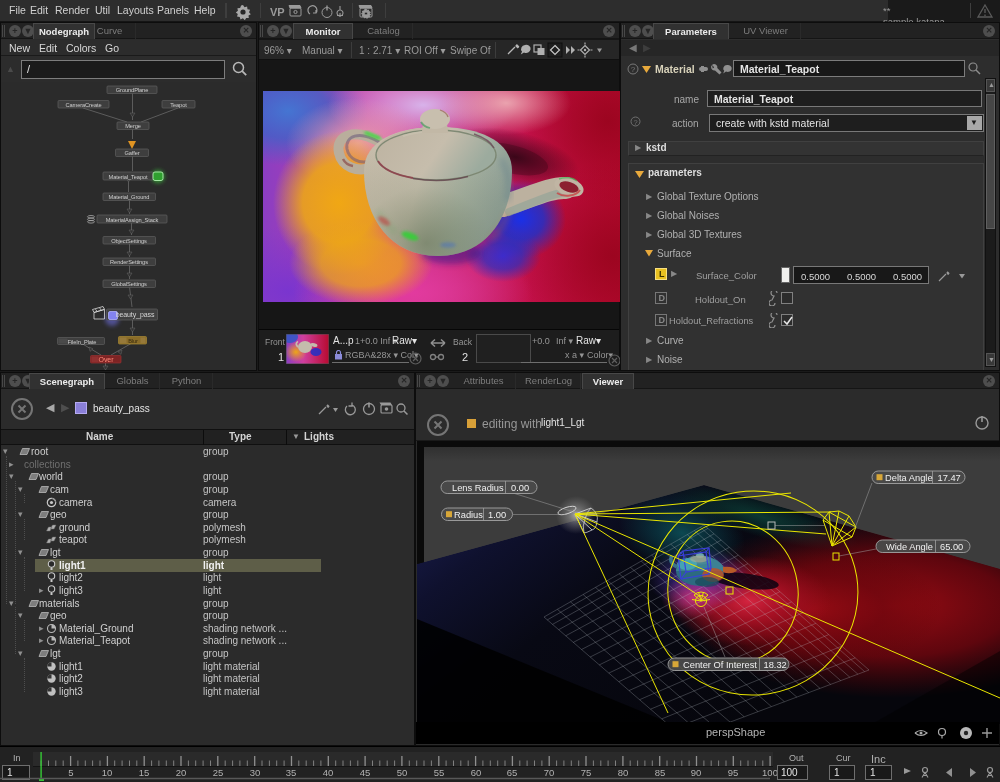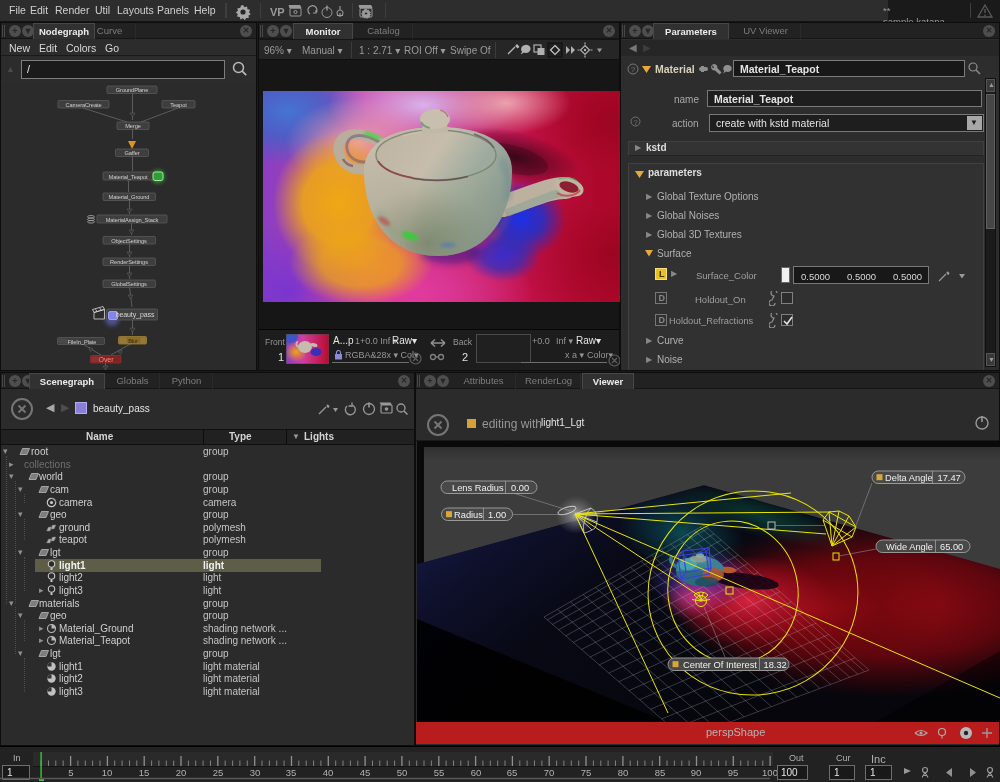--- a/index.html
+++ b/index.html
@@ -861,21 +861,21 @@
   <text x="469" y="108.5" fill="#f0f0f0">Wide Angle</text>
           <text x="523" y="108.5" fill="#f0f0f0">65.00</text>
   <rect x="251" y="217" width="121" height="12.5" rx="6.2" fill="#4a4a4a" stroke="#9e9e9e" stroke-width="1" opacity="0.95"></rect>
           <line x1="342.5" y1="217" x2="342.5" y2="229.5" stroke="#9e9e9e" stroke-width="1" opacity="0.8"></line>
           <rect x="255.5" y="220.2" width="6" height="6" fill="#d8a738"></rect>
   <text x="266" y="226.5" fill="#f0f0f0">Center Of Interest</text>
           <text x="346.5" y="226.5" fill="#f0f0f0">18.32</text>
  </g>
 </svg>
  </div>
- <div id="vwfoot" class="abs" style="left:0;bottom:1px;width:100%;height:22px;background:#b91c1c">
+ <div id="vwfoot" class="abs" style="left:0;bottom:1px;width:100%;height:22px;background:#000000">
   <span class="abs" style="left:290px;top:4px;font-size:11px;color:#b4b4b4">perspShape</span>
   <svg class="abs" style="left:495px;top:3px" width="88" height="17">
    <path d="M4,8 q6,-5 12,0 q-6,5 -12,0" fill="none" stroke="#aaa" stroke-width="1.2"></path>
         <circle cx="10" cy="8" r="1.5" fill="#aaa"></circle>
    <circle cx="31" cy="7" r="3.5" fill="none" stroke="#aaa" stroke-width="1.2"></circle>
         <path d="M31,10.5 v3" stroke="#aaa" stroke-width="1.2"></path>
    <circle cx="55" cy="8" r="6" fill="#b8b8b8"></circle>
         <circle cx="55" cy="8" r="2.2" fill="#242424"></circle>
    <path d="M76,3 v10 M71,8 h10" stroke="#999" stroke-width="1.4"></path>
   </svg>

